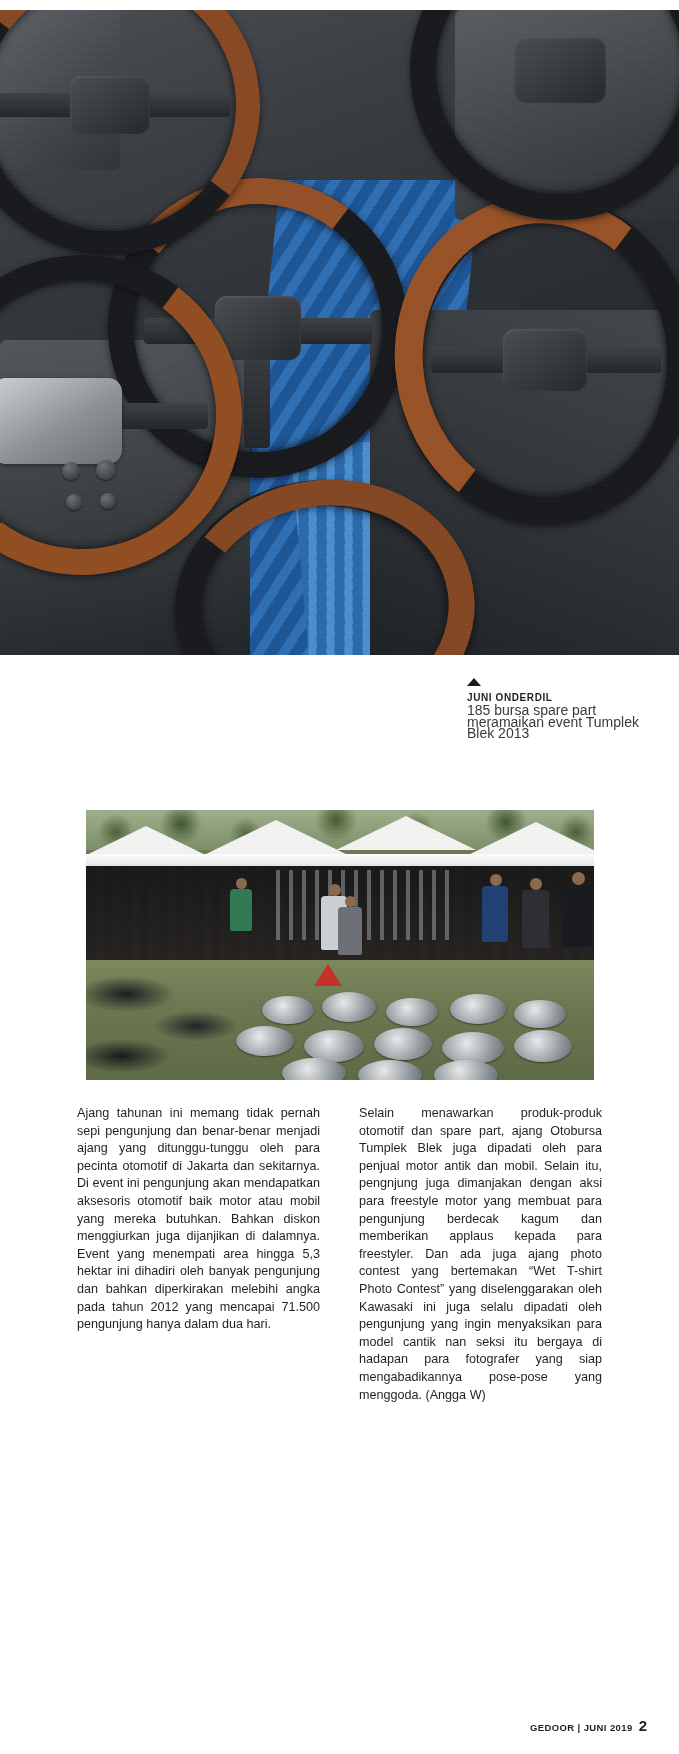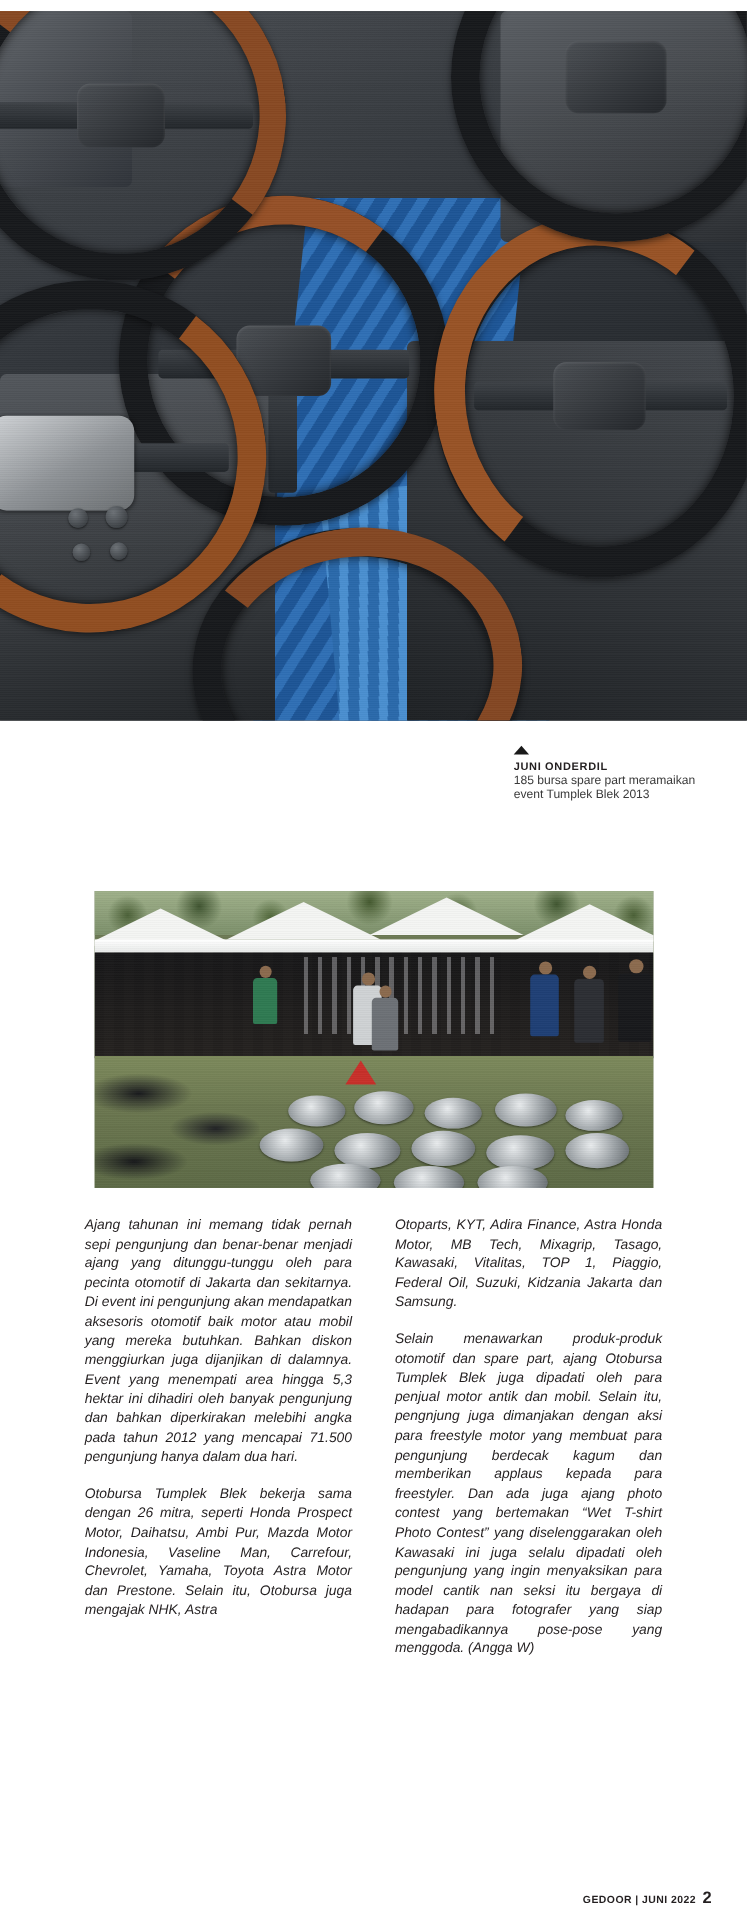--- a/index.html
+++ b/index.html
@@ -169,21 +169,21 @@
     margin-bottom: 6px;
   }
   .caption .cap-title {
     font-size: 10px;
     font-weight: bold;
     letter-spacing: 0.6px;
     color: #231f20;
     margin-bottom: 2px;
   }
   .caption .cap-body {
-    font-size: 11px;
+    font-size: 14px;
     line-height: 11.5px;
     color: #3a3a3a;
   }
 
   
   .photo2 {
     position: absolute;
     left: 86px;
     top: 810px;
     width: 508px;
@@ -250,21 +250,20 @@
   
   .cols {
     position: absolute;
     left: 77px;
     top: 1105px;
     width: 525px;
   }
   .col {
     width: 243px;
     float: left;
-    font-style: italic;
   }
   .col.right { margin-left: 39px; }
   .col p {
     margin: 0 0 16px 0;
     font-size: 12.6px;
     line-height: 17.6px;
     color: #231f20;
     text-align: justify;
     text-justify: inter-word;
     font-family: "Liberation Sans", sans-serif;
@@ -416,27 +415,25 @@
     <div class="p2" style="left:0px;top:160px;width:150px;height:110px;background:radial-gradient(ellipse 70px 26px at 40px 24px,#1a1b1e,transparent 70%),radial-gradient(ellipse 60px 22px at 110px 56px,#212225,transparent 70%),radial-gradient(ellipse 70px 24px at 36px 86px,#17181b,transparent 70%);"></div>
 
     <div class="p2" style="left:228px;top:154px;width:0;height:0;border-left:14px solid transparent;border-right:14px solid transparent;border-bottom:22px solid #c8302a;"></div>
 
     <div class="grain"></div>
   </div>
 
   <div class="cols">
     <div class="col left">
       <p>Ajang tahunan ini memang tidak pernah sepi pengunjung dan benar-benar menjadi ajang yang ditunggu-tunggu oleh para pecinta otomotif di Jakarta dan sekitarnya. Di event ini pengunjung akan mendapatkan aksesoris otomotif baik motor atau mobil yang mereka butuhkan. Bahkan diskon menggiurkan juga dijanjikan di dalamnya. Event yang menempati area hingga 5,3 hektar ini dihadiri oleh banyak pengunjung dan bahkan diperkirakan melebihi angka pada tahun 2012 yang mencapai 71.500 pengunjung hanya dalam dua hari.</p>
-      <p>Otobursa Tumplek Blek bekerja sama dengan 26 mitra, seperti Honda Prospect Motor, Daihatsu, Ambi Pur, Mazda Motor Indonesia, Vaseline Man, Carrefour, Chevrolet, Yamaha, Toyota Astra Motor dan Prestone. Selain itu, Otobursa juga mengajak NHK, Astra</p>
     </div>
     <div class="col right">
-      <p>Otoparts, KYT, Adira Finance, Astra Honda Motor, MB Tech, Mixagrip, Tasago, Kawasaki, Vitalitas, TOP 1, Piaggio, Federal Oil, Suzuki, Kidzania Jakarta dan Samsung.</p>
       <p>Selain menawarkan produk-produk otomotif dan spare part, ajang Otobursa Tumplek Blek juga dipadati oleh para penjual motor antik dan mobil. Selain itu, pengnjung juga dimanjakan dengan aksi para freestyle motor yang membuat para pengunjung berdecak kagum dan memberikan applaus kepada para freestyler. Dan ada juga ajang photo contest yang bertemakan “Wet T-shirt Photo Contest” yang diselenggarakan oleh Kawasaki ini juga selalu dipadati oleh pengunjung yang ingin menyaksikan para model cantik nan seksi itu bergaya di hadapan para fotografer yang siap mengabadikannya pose-pose yang menggoda. (Angga W)</p>
     </div>
     <div class="clear"></div>
   </div>
 
   <div class="footer">
-    <span class="fbrand">GEDOOR | JUNI 2022</span>
+    <span class="fbrand">GEDOOR | JUNI 2019</span>
     <span class="fpage">2</span>
   </div>
 
 </div>
 
 </body></html>

